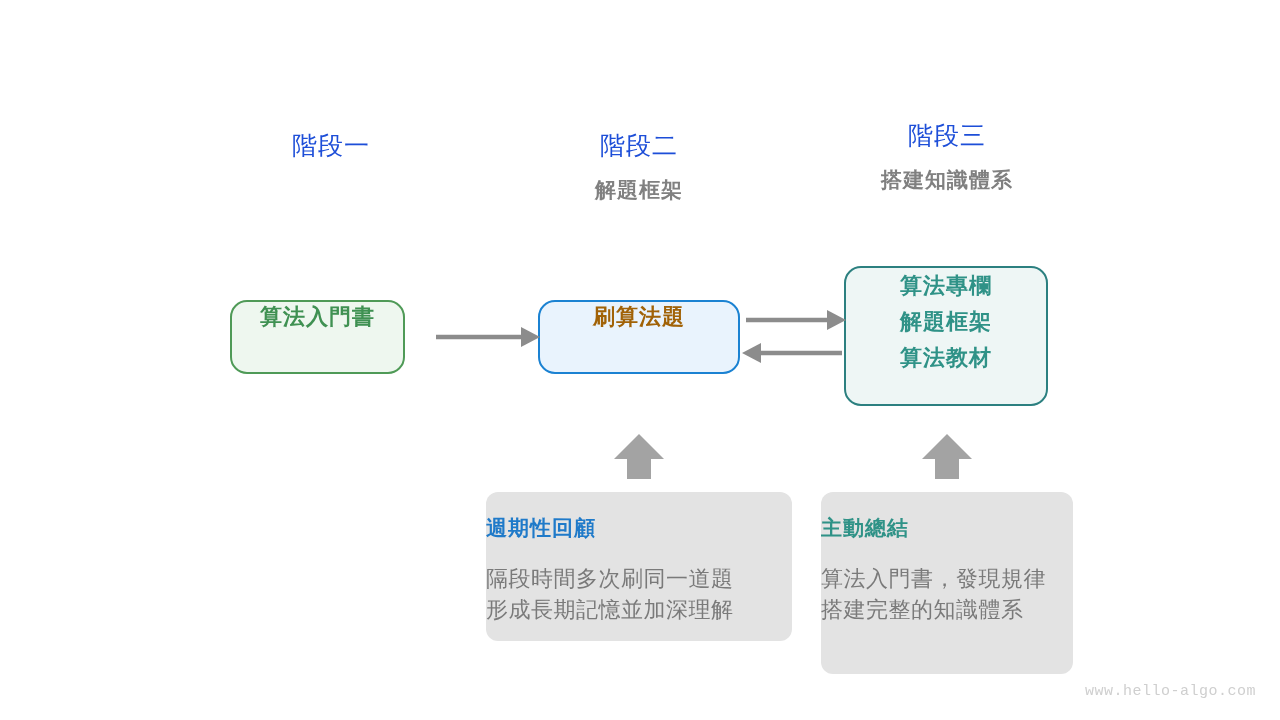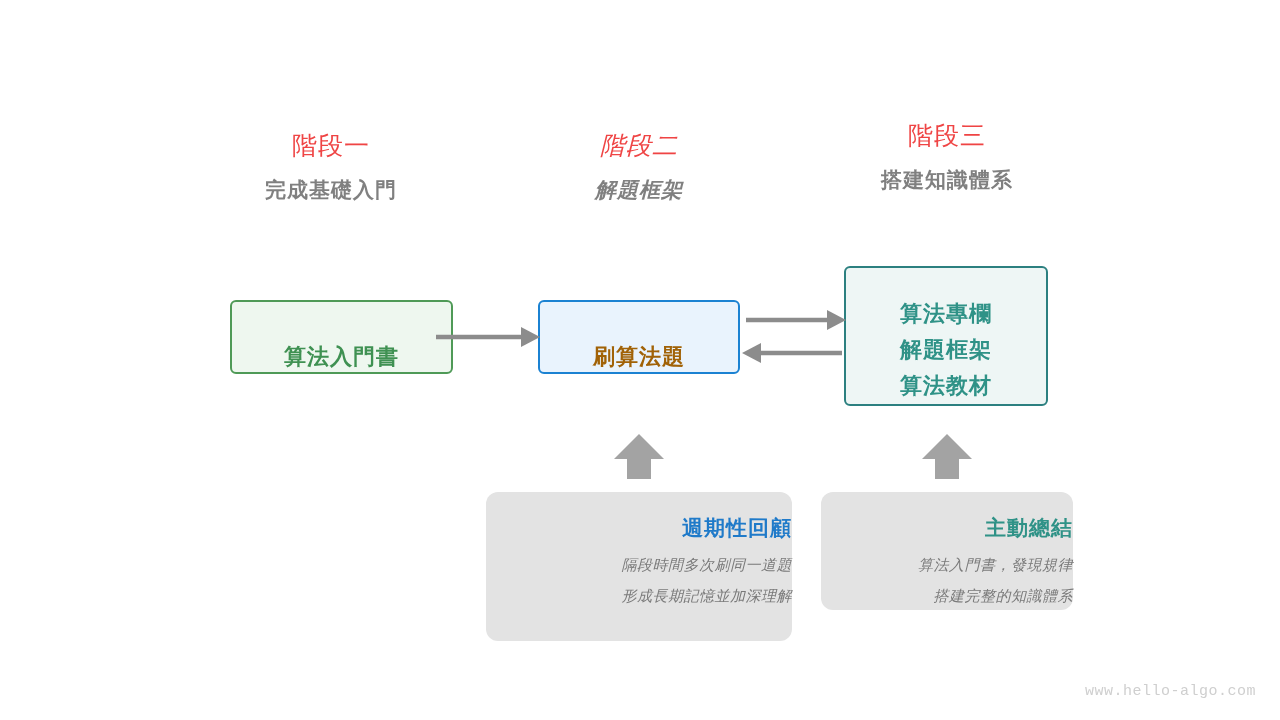--- a/index.html
+++ b/index.html
@@ -16,54 +16,54 @@
     -webkit-font-smoothing: antialiased;
   }
 
   .stage-head {
     position: absolute;
     text-align: center;
     width: 260px;
   }
   .stage-head .stage-num {
     font-size: 25px;
-    color: #ef4444;
+    color: #1d4ed8;
     font-weight: 400;
     line-height: 34px;
     letter-spacing: 1px;
   }
   .stage-head .stage-goal {
     font-size: 21px;
     color: #808080;
     font-weight: bold;
     line-height: 32px;
     margin-top: 12px;
     letter-spacing: 1px;
   }
 
   #stage-head-1 { left: 201px; top: 128px; }
-  #stage-head-2 { left: 509px; top: 128px; font-style: italic; }
+  #stage-head-2 { left: 509px; top: 128px; }
   #stage-head-3 { left: 817px; top: 118px; }
 
   .node {
     position: absolute;
     box-sizing: border-box;
-    border-radius: 6px;
+    border-radius: 17px;
     display: flex;
     flex-direction: column;
     align-items: center;
-    justify-content: flex-end;
+    justify-content: flex-start;
     font-weight: bold;
     letter-spacing: 1px;
   }
 
   #node-book {
     left: 230px;
     top: 300px;
-    width: 223px;
+    width: 175px;
     height: 74px;
     background: #eef7ef;
     border: 2.5px solid #4f9a57;
     color: #3f9152;
     font-size: 22px;
   }
 
   #node-practice {
     left: 538px;
     top: 300px;
@@ -86,42 +86,41 @@
     font-size: 22px;
     line-height: 36px;
   }
   #node-resources .line { display: block; }
 
   .card {
     position: absolute;
     box-sizing: border-box;
     background: #e3e3e3;
     border-radius: 12px;
-    text-align: right;
+    text-align: left;
     padding-top: 22px;
   }
   #card-review { left: 486px; top: 492px; width: 306px; height: 149px; }
-  #card-summary { left: 821px; top: 492px; width: 252px; height: 118px; }
+  #card-summary { left: 821px; top: 492px; width: 252px; height: 182px; }
 
   .card .card-title {
     font-size: 21px;
     font-weight: bold;
     line-height: 28px;
     letter-spacing: 1px;
   }
   #card-review .card-title { color: #1f7ac9; }
   #card-summary .card-title { color: #2f9287; }
 
   .card .card-body {
-    margin-top: 7px;
-    font-size: 15px;
+    margin-top: 21px;
+    font-size: 22px;
     color: #7a7a7a;
     line-height: 31px;
     letter-spacing: 0.5px;
-    font-style: italic;
   }
   .card .card-body .line { display: block; }
 
   .flow-svg {
     position: absolute;
     left: 0;
     top: 0;
     width: 1280px;
     height: 720px;
     pointer-events: none;
@@ -135,21 +134,20 @@
     font-size: 15px;
     color: #cfcfcf;
     letter-spacing: 0.5px;
   }
 </style>
 </head>
 <body>
 
 <div class="stage-head" id="stage-head-1">
   <div class="stage-num">階段一</div>
-  <div class="stage-goal">完成基礎入門</div>
 </div>
 <div class="stage-head" id="stage-head-2">
   <div class="stage-num">階段二</div>
   <div class="stage-goal">解題框架</div>
 </div>
 <div class="stage-head" id="stage-head-3">
   <div class="stage-num">階段三</div>
   <div class="stage-goal">搭建知識體系</div>
 </div>
 

